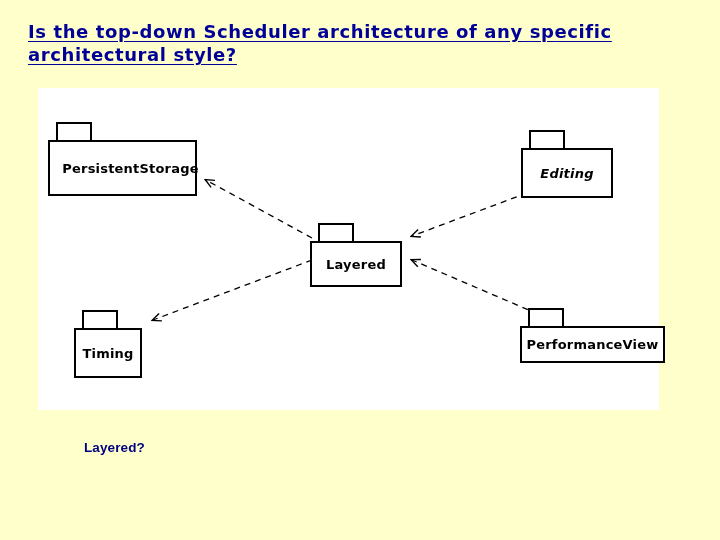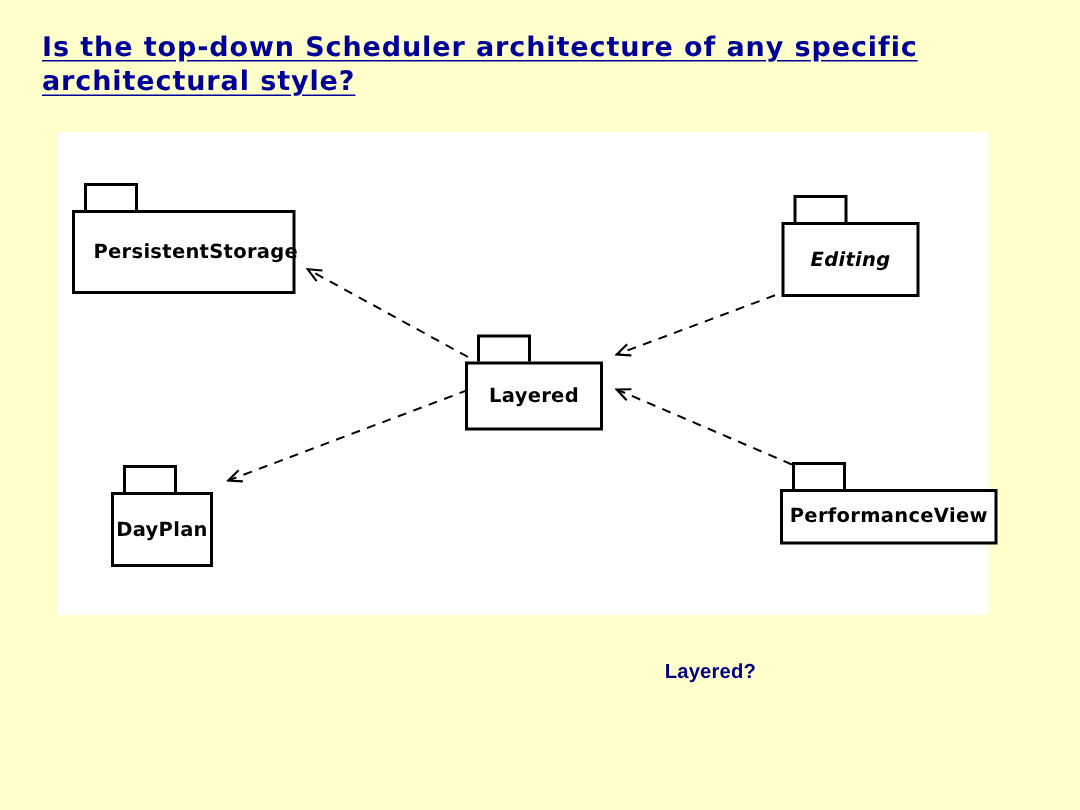--- a/index.html
+++ b/index.html
@@ -107,21 +107,20 @@
     top: 440px;
     width: 420px;
   }
   #notes .note-item {
     font-family: "Liberation Sans", sans-serif;
     font-size: 13.5px;
     font-weight: bold;
     color: #000080;
     margin-bottom: 22px;
     letter-spacing: 0.1px;
-    text-align: right;
   }
 </style>
 </head>
 <body>
 
 <div id="slide-title">Is the top-down Scheduler architecture of any specific architectural style?</div>
 
 <div id="diagram-canvas">
 
   <svg id="connectors" viewBox="0 0 621 322" xmlns="http://www.w3.org/2000/svg">
@@ -157,21 +156,21 @@
   <div class="component" id="comp-dayplan">
     <div class="tab"></div>
     <div class="body">
       <span class="label">Layered</span>
     </div>
   </div>
 
   <div class="component" id="comp-timing">
     <div class="tab"></div>
     <div class="body">
-      <span class="label">DayPlan</span>
+      <span class="label">Timing</span>
     </div>
   </div>
 
   <div class="component" id="comp-performanceview">
     <div class="tab"></div>
     <div class="body">
       <span class="label">PerformanceView</span>
     </div>
   </div>
 

